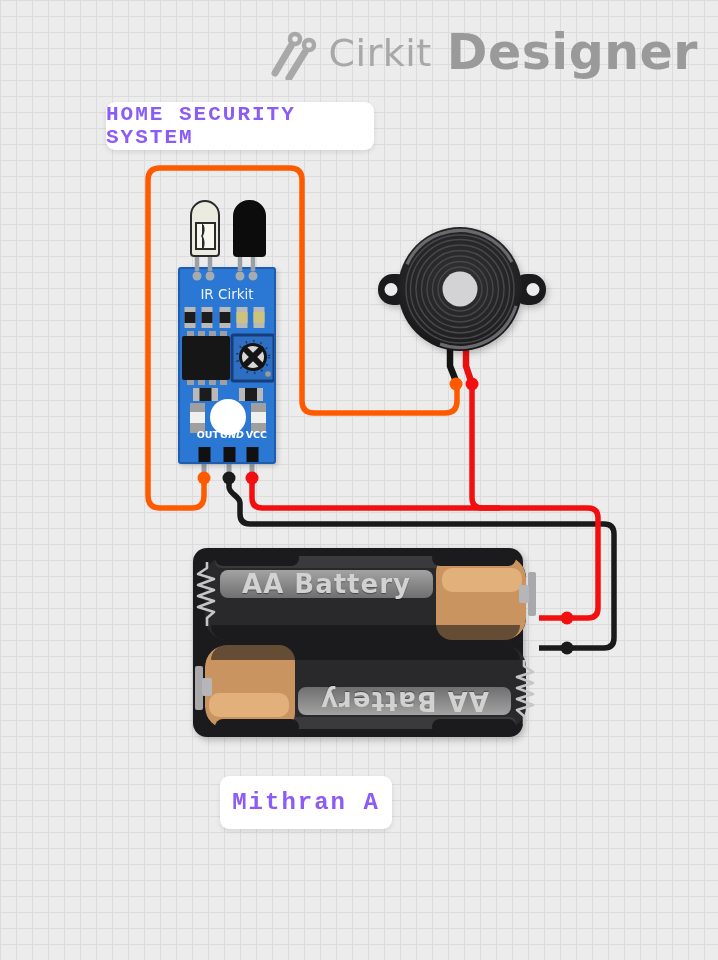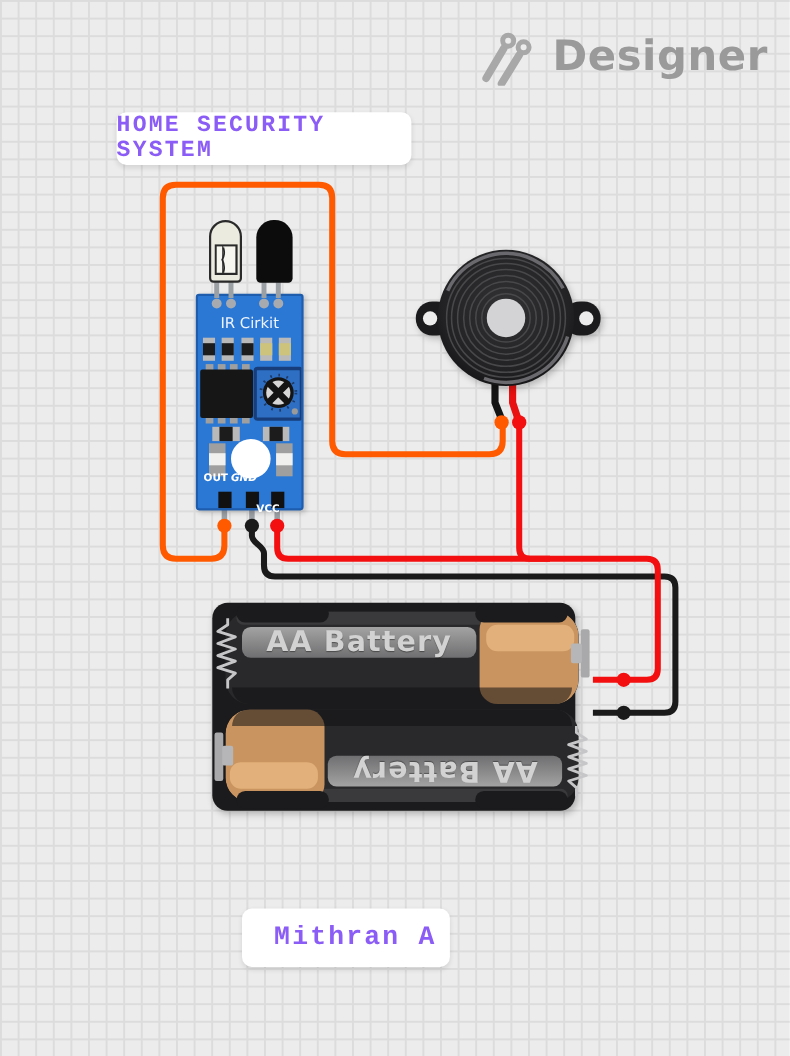--- a/index.html
+++ b/index.html
@@ -7,43 +7,43 @@
   #canvas{position:relative;width:718px;height:960px;
     background-color:#ececec;
     background-image:linear-gradient(#dcdcdc 1.5px,transparent 1.5px),
                      linear-gradient(90deg,#dcdcdc 1.5px,transparent 1.5px);
     background-size:16px 16px;}
   svg{display:block;}
 
   
   #logo{position:absolute;top:24px;right:20px;display:flex;align-items:center;gap:9px;z-index:6;}
   #logo .brand-regular{font-size:38px;color:#a8a8a8;font-weight:500;letter-spacing:.5px;}
-  #logo .brand-bold{font-size:38px;color:#9a9a9a;font-weight:800;letter-spacing:.5px;margin-left:6px;}
+  #logo .brand-bold{font-size:49px;color:#9a9a9a;font-weight:800;letter-spacing:.5px;margin-left:6px;}
 
   
   .note-label{position:absolute;background:#ffffff;border-radius:9px;display:flex;align-items:center;
     justify-content:center;font-family:"Liberation Mono","DejaVu Sans Mono",monospace;font-weight:bold;
     color:#8b5cf6;box-shadow:0 2px 5px rgba(0,0,0,.10);z-index:6;}
   #title-label{left:106px;top:102px;width:268px;height:48px;font-size:21px;letter-spacing:2px;}
-  #author-label{left:220px;top:826px;width:172px;height:53px;font-size:24px;letter-spacing:2px;padding-left:17px;}
+  #author-label{left:220px;top:776px;width:172px;height:53px;font-size:24px;letter-spacing:2px;}
 
   
   #under-svg{position:absolute;left:0;top:0;z-index:2;}
   #mid-svg{position:absolute;left:0;top:0;z-index:4;}
   #wire-svg{position:absolute;left:0;top:0;z-index:7;}
 
   
   #ir-board{position:absolute;left:178px;top:267px;width:98px;height:197px;background:#2b77d4;
     border:2px solid #1e5cae;box-sizing:border-box;border-radius:3px;z-index:3;
     box-shadow:2px 2px 5px rgba(0,0,0,.18);}
   #ir-board .ir-title{position:absolute;top:17px;left:0;width:100%;text-align:center;
     font-size:13.5px;color:#eef4fd;font-weight:500;}
   .pin-labels{position:absolute;top:160px;left:0;width:100%;height:14px;}
-  .pin-labels span{position:absolute;width:34px;text-align:left;font-size:9.5px;font-weight:600;color:#ffffff;}
-  .pin-labels .p0{left:5px;} .pin-labels .p1{left:30px;font-style:italic;} .pin-labels .p2{left:53px;margin-top:28px;}
+  .pin-labels span{position:absolute;width:34px;text-align:right;font-size:9.5px;font-weight:600;color:#ffffff;}
+  .pin-labels .p0{left:5px;} .pin-labels .p1{left:30px;font-style:italic;} .pin-labels .p2{left:53px;}
 
   
   .led{position:absolute;z-index:5;box-sizing:border-box;}
   #led-white{left:190px;top:200px;width:30px;height:57px;background:#ebebdf;border:2.5px solid #2a2a2a;
     border-radius:15px 15px 4px 4px;}
   #led-white svg{position:absolute;left:3px;top:20px;}
   #led-black{left:233px;top:200px;width:33px;height:57px;background:#0c0c0c;border-radius:16px 16px 4px 4px;}
 
   
   #buzzer{position:absolute;left:376px;top:225px;z-index:3;filter:drop-shadow(2px 3px 3px rgba(0,0,0,.22));}
@@ -73,20 +73,21 @@
 
   <div id="logo">
     <svg width="52" height="54" viewBox="0 0 52 54">
       <g stroke="#a8a8a8" fill="none" stroke-linecap="round">
         <line x1="7" y1="47" x2="23" y2="20" stroke-width="7"></line>
         <circle cx="27" cy="13" r="5" stroke-width="4.5"></circle>
         <line x1="21" y1="52" x2="37" y2="26" stroke-width="7"></line>
         <circle cx="41" cy="19" r="5" stroke-width="4.5"></circle>
       </g>
     </svg>
+    <span class="brand-regular">Cirkit</span>
     <span class="brand-bold">Designer</span>
   </div>
 
   <div id="title-label" class="note-label">
     <span>HOME SECURITY SYSTEM</span>
   </div>
   <div id="author-label" class="note-label">
     <span>Mithran A</span>
   </div>
 

